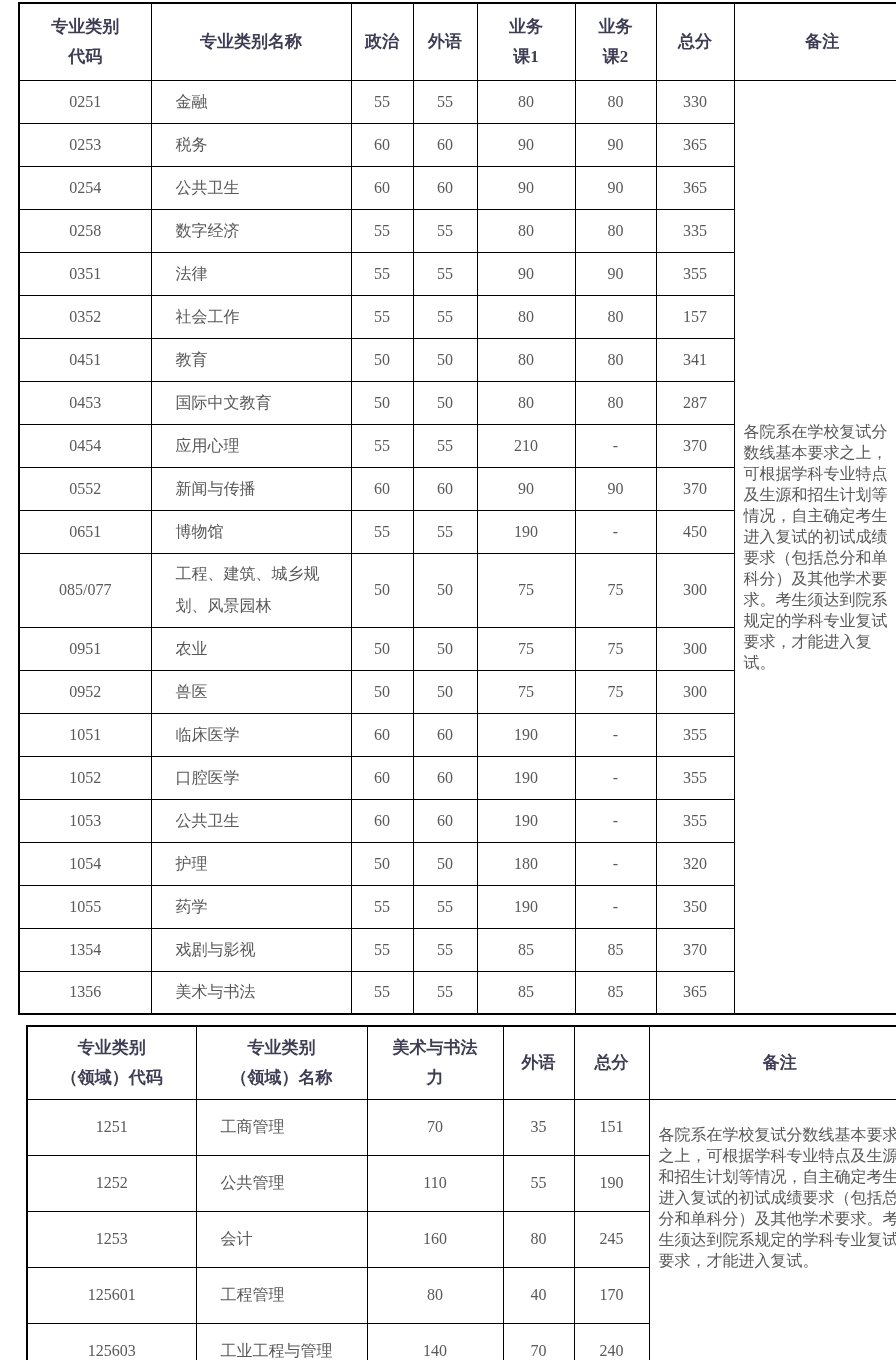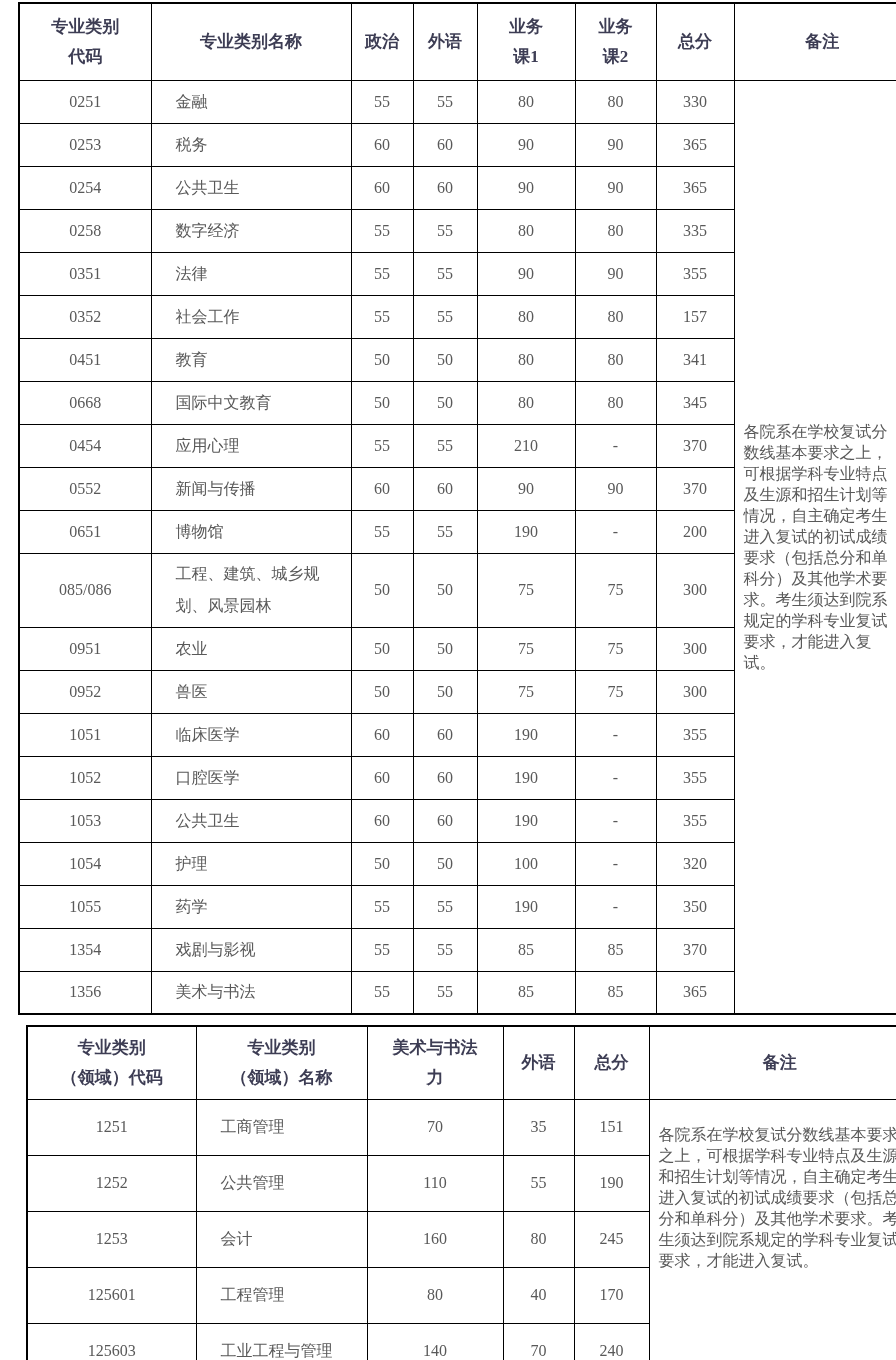--- a/index.html
+++ b/index.html
@@ -175,27 +175,27 @@
       <tr>
         <td>0451</td>
         <td class="name">教育</td>
         <td>50</td>
         <td>50</td>
         <td>80</td>
         <td>80</td>
         <td>341</td>
       </tr>
       <tr>
-        <td>0668</td>
+        <td>0453</td>
         <td class="name">国际中文教育</td>
         <td>50</td>
         <td>50</td>
         <td>80</td>
         <td>80</td>
-        <td>345</td>
+        <td>287</td>
       </tr>
       <tr>
         <td>0454</td>
         <td class="name">应用心理</td>
         <td>55</td>
         <td>55</td>
         <td>210</td>
         <td>-</td>
         <td>370</td>
       </tr>
@@ -208,24 +208,24 @@
         <td>90</td>
         <td>370</td>
       </tr>
       <tr>
         <td>0651</td>
         <td class="name">博物馆</td>
         <td>55</td>
         <td>55</td>
         <td>190</td>
         <td>-</td>
-        <td>200</td>
-      </tr>
-      <tr>
-        <td>085/086</td>
+        <td>450</td>
+      </tr>
+      <tr>
+        <td>085/077</td>
         <td class="name">工程、建筑、城乡规
 划、风景园林</td>
         <td>50</td>
         <td>50</td>
         <td>75</td>
         <td>75</td>
         <td>300</td>
       </tr>
       <tr>
         <td>0951</td>
@@ -270,21 +270,21 @@
         <td>60</td>
         <td>190</td>
         <td>-</td>
         <td>355</td>
       </tr>
       <tr>
         <td>1054</td>
         <td class="name">护理</td>
         <td>50</td>
         <td>50</td>
-        <td>100</td>
+        <td>180</td>
         <td>-</td>
         <td>320</td>
       </tr>
       <tr>
         <td>1055</td>
         <td class="name">药学</td>
         <td>55</td>
         <td>55</td>
         <td>190</td>
         <td>-</td>

